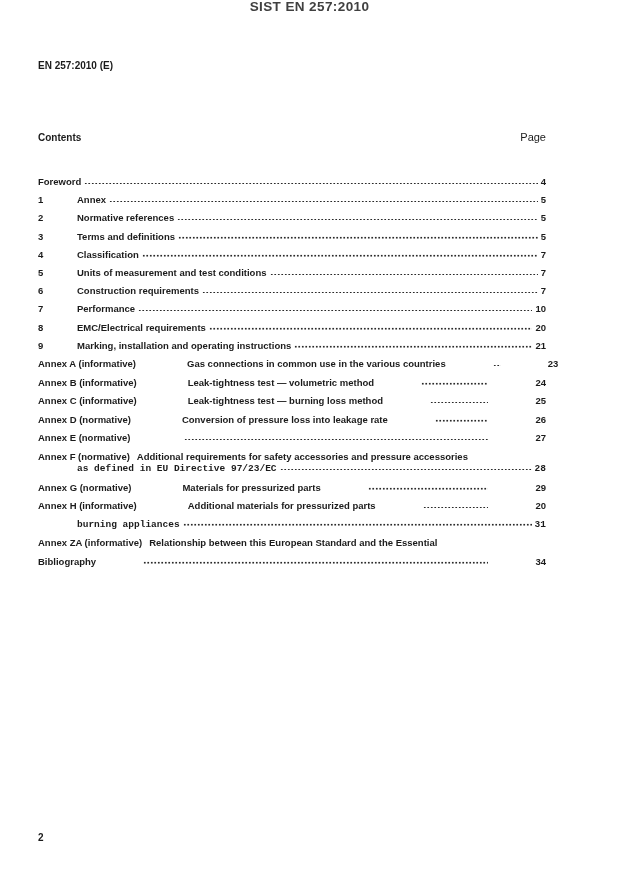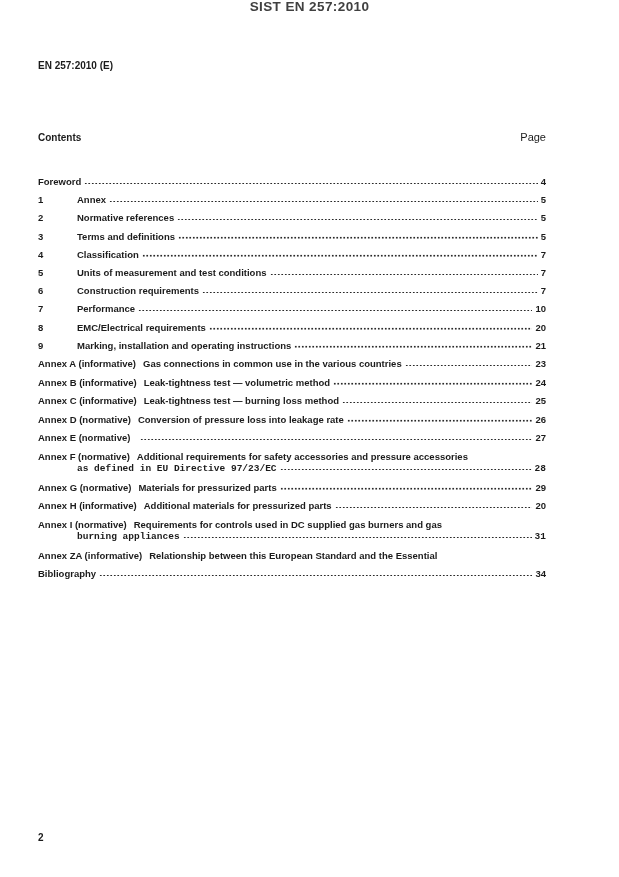--- a/index.html
+++ b/index.html
@@ -17,21 +17,21 @@
     display:flex;justify-content:space-between;align-items:baseline;
   }
   .contents-title{font-weight:bold;font-size:10px;}
   .page-label{font-size:11px;font-weight:normal;}
   .toc{
     position:absolute;left:38px;top:172px;width:508px;
     font-size:9.5px;font-weight:bold;line-height:12.5px;
   }
   .t-row{display:flex;align-items:baseline;margin-top:5.7px;}
   .toc > .t-row:first-child{margin-top:4px;}
-  .t-row.annex, .t-multi{margin-top:6px;}
+  .t-row.annex, .t-multi{margin-top:6px;gap:44px;}
   .t-multi .line1{display:flex;align-items:baseline;}
   .t-multi .line2{display:flex;align-items:baseline;padding-left:39px;font-family:Liberation Mono, monospace;}
   .num{flex:0 0 39px;}
   .annex-label{margin-right:7px;white-space:nowrap;}
   .t-title{white-space:nowrap;}
   .leader{
     flex:1 1 10px;min-width:8px;height:3.4px;margin:0 1px 0 3px;
     background-image:radial-gradient(circle, #2a2a2a 0.85px, transparent 1.05px);
     background-size:3.5px 3.4px;background-repeat:repeat-x;background-position:left bottom;
   }
@@ -175,24 +175,20 @@
   </div>
 
   <div class="t-row annex">
     <span class="annex-label">Annex H (informative)</span>
     <span class="t-title">Additional materials for pressurized parts</span>
     <span class="leader"></span>
     <span class="t-page">20</span>
   </div>
 
   <div class="t-multi">
-    <div class="line1">
-      <span class="annex-label">Annex I (normative)</span>
-      <span class="t-title">Requirements for controls used in DC supplied gas burners and gas</span>
-    </div>
     <div class="line2">
       <span class="t-title">burning appliances</span>
       <span class="leader"></span>
       <span class="t-page">31</span>
     </div>
   </div>
 
   <div class="t-multi">
     <div class="line1">
       <span class="annex-label">Annex ZA (informative)</span>

